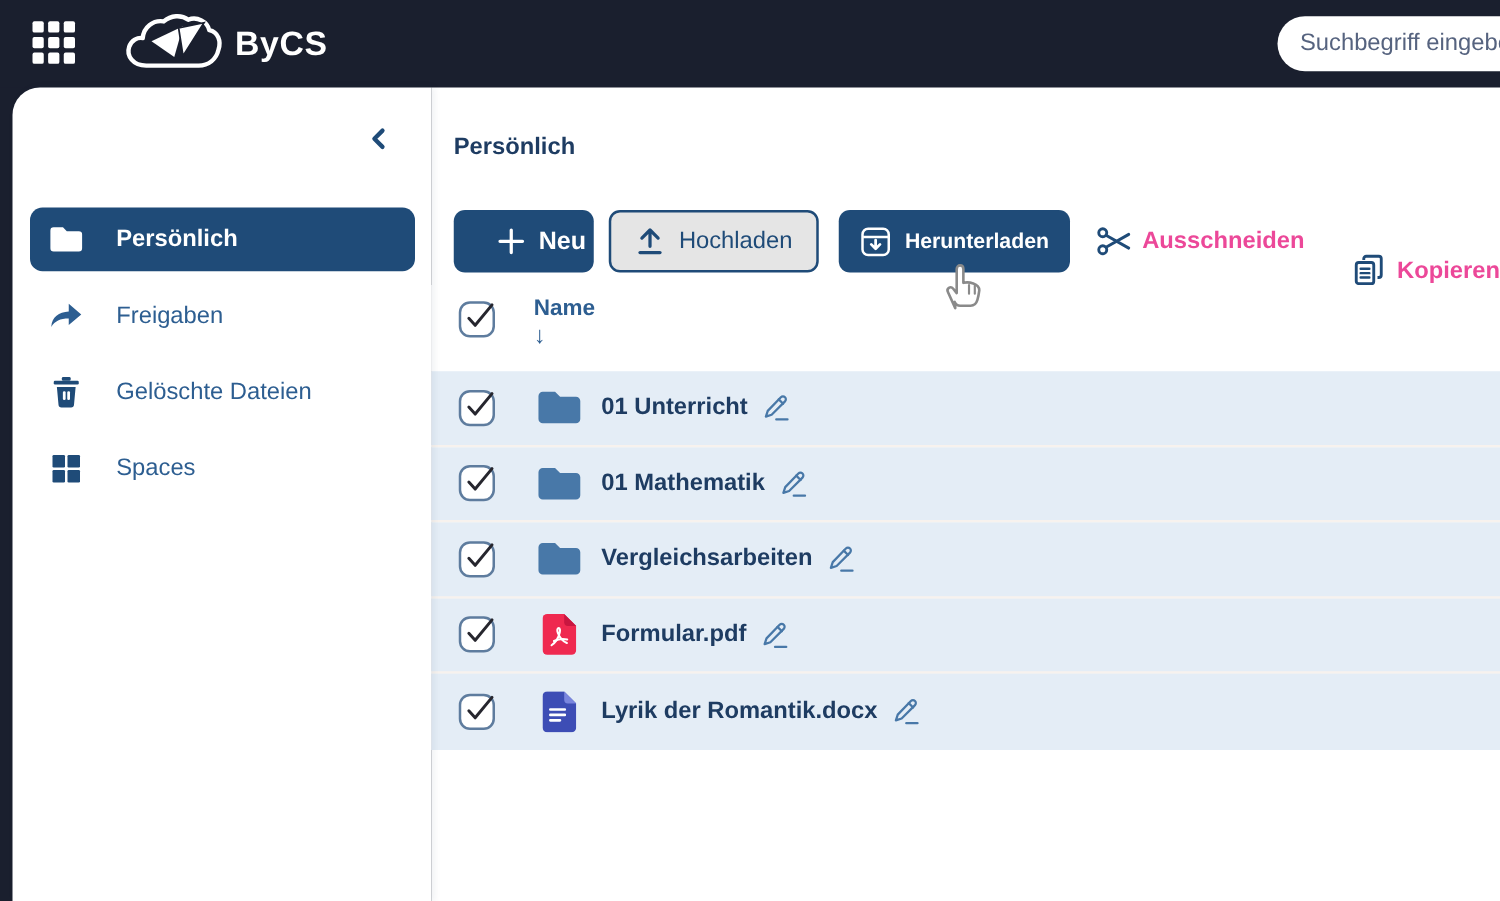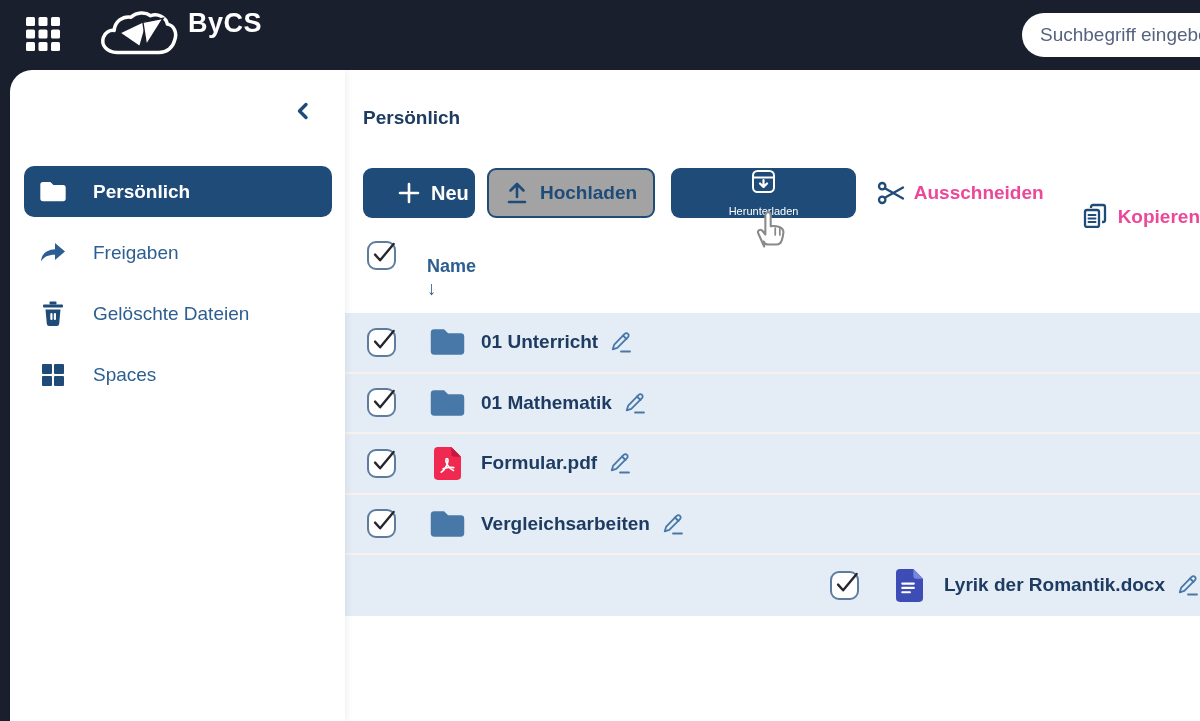--- a/index.html
+++ b/index.html
@@ -7,21 +7,21 @@
   body {
     position:relative;
     background:#1a1f2e;
     font-family:"Liberation Sans", sans-serif;
     -webkit-font-smoothing:antialiased;
   }
 
   
   .topbar { position:absolute; top:0; left:0; width:1200px; height:70px; background:#1a1f2e; }
   .apps-btn { position:absolute; left:24px; top:15px; width:38px; height:38px; background:none; border:none; cursor:pointer; }
-  .logo { position:absolute; left:96px; top:8px; display:flex; gap:8px; }
+  .logo { position:absolute; left:96px; top:8px; display:flex; align-items:center; gap:8px; }
   .logo-text { color:#ffffff; font-size:27px; font-weight:700; letter-spacing:0.5px; }
   .search-pill { position:absolute; left:1022px; top:13px; width:250px; height:44px; background:#ffffff; border-radius:22px; display:flex; align-items:center; padding:0 18px; }
   .search-pill input { border:none; outline:none; width:100%; font-size:19px; font-family:"Liberation Sans", sans-serif; color:#3b4a66; background:transparent; }
   .search-pill input::placeholder { color:#56637f; opacity:1; }
 
   
   .sidebar { position:absolute; left:10px; top:70px; width:335px; height:651px; background:#ffffff; border-top-left-radius:22px; box-shadow:2px 0 6px rgba(20,40,70,0.07); z-index:2; }
   .collapse-btn { position:absolute; top:28px; right:28px; width:28px; height:28px; background:none; border:none; cursor:pointer; color:#1f4b78; }
   .nav { padding-top:96px; }
   .nav-item { display:flex; align-items:center; height:51px; margin:0 13px 10px 14px; padding-left:14px; border-radius:10px; cursor:pointer; }
@@ -30,42 +30,42 @@
   .nav-item.active { background:#1f4b78; }
   .nav-item.active .nav-label { color:#ffffff; font-weight:700; }
 
   
   .content { position:absolute; left:345px; top:70px; width:855px; height:651px; background:#ffffff; }
   .page-title { position:absolute; left:18px; top:37px; font-size:19px; font-weight:700; color:#1e3c62; }
 
   .toolbar { position:absolute; left:0; top:98px; width:855px; height:50px; display:flex; align-items:center; padding-left:18px; }
   .btn { display:flex; align-items:center; justify-content:center; gap:11px; height:50px; border-radius:9px; cursor:pointer; font-family:"Liberation Sans", sans-serif; }
   .btn-primary { background:#1f4b78; border:none; color:#ffffff; font-weight:700; }
-  .btn-outline { background:#a3a3a3; border:2px solid #1f4b78; color:#1f4b78; font-weight:700; }
+  .btn-outline { background:#e5e5e5; border:2px solid #1f4b78; color:#1f4b78; font-weight:400; }
   .btn-neu { width:112px; font-size:20px;padding-left:29px; }
   .btn-upload { width:169px; margin-left:12px; font-size:19px; }
-  .btn-download { width:185px; margin-left:16px; font-size:11px; font-weight:400;flex-direction:column; }
+  .btn-download { width:185px; margin-left:16px; font-size:17px; font-weight:700; }
   .txt-action { display:flex; align-items:center; gap:9px; background:none; border:none; cursor:pointer; color:#ec4899; font-size:19px; font-weight:700; font-family:"Liberation Sans", sans-serif; }
   .act-cut { margin-left:21px; }
   .act-copy { margin-left:38px;margin-top:48px; }
 
   .cursor-overlay { position:absolute; left:405px; top:136px; width:40px; height:44px; pointer-events:none; z-index:5; }
 
   
   .table-header { position:absolute; left:0; top:158px; width:855px; height:69px; background:#ffffff; display:flex; padding-left:22px; }
   .checkbox { width:29px; height:29px; min-width:29px; background:#ffffff; border:2.5px solid #5e7c9e; border-radius:9px; position:relative; cursor:pointer; }
   .checkbox svg { position:absolute; left:1px; top:-3px; overflow:visible; }
   .hdr-cb { margin-top:13px; }
-  .name-col { margin-left:31px; margin-top:28px; display:flex; flex-direction:column; }
+  .name-col { margin-left:31px; margin-top:8px; display:flex; flex-direction:column; }
   .name-hdr { font-size:18px; font-weight:700; color:#2d5e91; }
   .sort-arrow { font-size:19px; color:#2d5e91; margin-top:2px; line-height:1; }
 
-  .rows { position:absolute; left:0; top:243px; width:855px; }
+  .rows { position:absolute; left:0; top:227px; width:855px; }
   .row { height:60.5px; background:#e4edf6; border-bottom:2px solid #f7f2ee; display:flex; align-items:center; padding-left:22px; cursor:pointer; }
-  .row:last-child { border-bottom:none;justify-content:flex-end; }
+  .row:last-child { border-bottom:none; }
   .row .checkbox { margin-right:32px; }
   .icon-box { width:38px; min-width:38px; display:flex; justify-content:center; align-items:center; margin-right:15px; }
   .row-label { font-size:19px; font-weight:600; color:#1e3c62; white-space:nowrap; }
   .edit-btn { background:none; border:none; cursor:pointer; margin-left:10px; display:flex; align-items:center; }
 </style>
 </head>
 <body>
 
 <header class="topbar">
   <button class="apps-btn" title="">
@@ -273,20 +273,43 @@
         </svg>
       </button>
     </div>
       <div class="row">
       <div class="checkbox">
         <svg width="27" height="27" viewBox="0 0 24 24">
             <path d="M4.5 13 l4.5 5 L21 3.5" fill="none" stroke="#26262e" stroke-width="2.1" stroke-linecap="round" stroke-linejoin="round"></path>
           </svg>
       </div>
       <div class="icon-box">
+        <svg width="37" height="30" viewBox="0 0 32 26" style="display: block;">
+          <path d="M1.5 5 a3 3 0 0 1 3-3 h8.5 l3.5 3.5 h11 a3 3 0 0 1 3 3 v12.5 a3 3 0 0 1 -3 3 h-23 a3 3 0 0 1 -3-3 Z" fill="#4878a8"></path>
+        </svg>
+
+      </div>
+      <span class="row-label">Vergleichsarbeiten</span>
+      <button class="edit-btn">
+        <svg width="25" height="24" viewBox="0 0 24 24">
+          <g stroke="#4878a8" stroke-width="1.8" fill="none" stroke-linecap="round" stroke-linejoin="round">
+            <path d="M16.2 3.8 a2.3 2.3 0 0 1 3.3 3.3 L8.8 17.8 4.2 19.3 5.7 14.7 Z"></path>
+            <path d="M14.5 5.5 l3.5 3.5"></path>
+            <path d="M12.5 21.5 h9"></path>
+          </g>
+        </svg>
+      </button>
+    </div>
+      <div class="row">
+      <div class="checkbox">
+        <svg width="27" height="27" viewBox="0 0 24 24">
+            <path d="M4.5 13 l4.5 5 L21 3.5" fill="none" stroke="#26262e" stroke-width="2.1" stroke-linecap="round" stroke-linejoin="round"></path>
+          </svg>
+      </div>
+      <div class="icon-box">
 
         <svg width="27" height="33" viewBox="0 0 28 34" style="display: block;">
           <path d="M4 0 h14 l10 10 v20 a4 4 0 0 1 -4 4 H4 a4 4 0 0 1 -4-4 V4 a4 4 0 0 1 4-4 z" fill="#ef2950"></path>
           <path d="M18 0 l10 10 h-7 a3 3 0 0 1 -3-3 z" fill="#c91640"></path>
           <path d="M7.5 26 c3.2-2.2 5.8-6.4 6.8-10.6 .5-2 .2-3.6-.9-3.6 -1.3 0-1.4 2.2-.6 4.2 1.2 3 3.6 6.6 7.4 8.2" fill="none" stroke="#ffffff" stroke-width="1.7" stroke-linecap="round"></path>
           <path d="M9.5 22.5 c3.5-1.5 8-2 11-1.2" fill="none" stroke="#ffffff" stroke-width="1.7" stroke-linecap="round"></path>
         </svg>
 
       </div>
       <span class="row-label">Formular.pdf</span>
@@ -300,43 +323,20 @@
         </svg>
       </button>
     </div>
       <div class="row">
       <div class="checkbox">
         <svg width="27" height="27" viewBox="0 0 24 24">
             <path d="M4.5 13 l4.5 5 L21 3.5" fill="none" stroke="#26262e" stroke-width="2.1" stroke-linecap="round" stroke-linejoin="round"></path>
           </svg>
       </div>
       <div class="icon-box">
-        <svg width="37" height="30" viewBox="0 0 32 26" style="display: block;">
-          <path d="M1.5 5 a3 3 0 0 1 3-3 h8.5 l3.5 3.5 h11 a3 3 0 0 1 3 3 v12.5 a3 3 0 0 1 -3 3 h-23 a3 3 0 0 1 -3-3 Z" fill="#4878a8"></path>
-        </svg>
-
-      </div>
-      <span class="row-label">Vergleichsarbeiten</span>
-      <button class="edit-btn">
-        <svg width="25" height="24" viewBox="0 0 24 24">
-          <g stroke="#4878a8" stroke-width="1.8" fill="none" stroke-linecap="round" stroke-linejoin="round">
-            <path d="M16.2 3.8 a2.3 2.3 0 0 1 3.3 3.3 L8.8 17.8 4.2 19.3 5.7 14.7 Z"></path>
-            <path d="M14.5 5.5 l3.5 3.5"></path>
-            <path d="M12.5 21.5 h9"></path>
-          </g>
-        </svg>
-      </button>
-    </div>
-      <div class="row">
-      <div class="checkbox">
-        <svg width="27" height="27" viewBox="0 0 24 24">
-            <path d="M4.5 13 l4.5 5 L21 3.5" fill="none" stroke="#26262e" stroke-width="2.1" stroke-linecap="round" stroke-linejoin="round"></path>
-          </svg>
-      </div>
-      <div class="icon-box">
 
         <svg width="27" height="33" viewBox="0 0 28 34" style="display: block;">
           <path d="M4 0 h14 l10 10 v20 a4 4 0 0 1 -4 4 H4 a4 4 0 0 1 -4-4 V4 a4 4 0 0 1 4-4 z" fill="#3d4db5"></path>
           <path d="M18 0 l10 10 h-7 a3 3 0 0 1 -3-3 z" fill="#7a86de"></path>
           <g stroke="#ffffff" stroke-width="2.2" stroke-linecap="round">
             <path d="M6.5 15 h12 M6.5 19.5 h12 M6.5 24 h8"></path>
           </g>
         </svg>
       </div>
       <span class="row-label">Lyrik der Romantik.docx</span>

